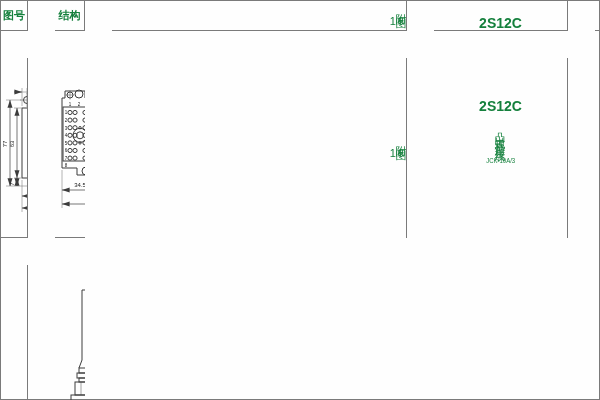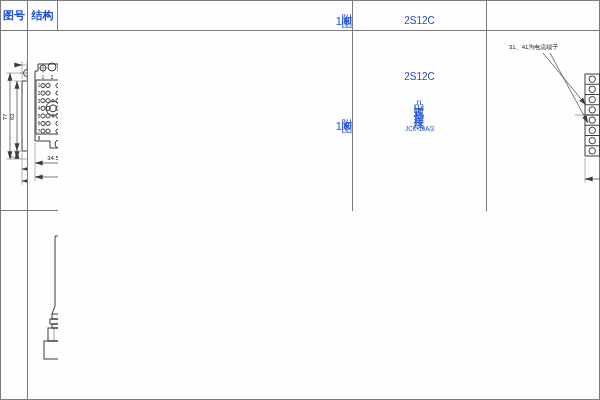--- a/index.html
+++ b/index.html
@@ -1,27 +1,27 @@
 <!DOCTYPE html>
 <html><head>
 <meta charset="utf-8">
 <style>
   html,body{margin:0;padding:0;background:#fff;}
   #tbl{display:grid;grid-template-columns:27px 30px 295px 134px 114px;grid-template-rows:30px 180px 190px;
        width:600px;height:400px;border:1px solid #7a7a7a;box-sizing:border-box;background:#fefefe;
-       font-family:"Liberation Sans",sans-serif;color:#1d4ed8;}
+       font-family:"Liberation Sans",sans-serif;color:#15803d;gap:27px;}
   .cell{border-right:1px solid #7a7a7a;border-bottom:1px solid #7a7a7a;position:relative;overflow:hidden;box-sizing:border-box;}
   .lastc{border-right:none;}
   .lastr{border-bottom:none;}
   .hd{display:flex;align-items:center;justify-content:center;font-size:11px;font-weight:bold;white-space:nowrap;}
   .sp6{letter-spacing:6px;}
   .figcell{display:flex;flex-direction:column;align-items:flex-end;justify-content:center;gap:2px;}
   .vtext{writing-mode:vertical-rl;text-orientation:upright;font-size:11px;letter-spacing:4px;line-height:1;}
   .structcell{display:flex;flex-direction:column;align-items:center;justify-content:flex-start;padding-top:14px;box-sizing:border-box;}
-  .model{font-size:10px;font-weight:normal;}
+  .model{font-size:14px;font-weight:bold;}
   .vstruct{writing-mode:vertical-rl;text-orientation:upright;font-size:10.5px;letter-spacing:3px;margin-top:10px;flex:0 0 auto;}
   .typecode{font-size:6.5px;margin-top:12px;white-space:nowrap;transform:scaleX(.92);}
   .fig16{font-size:11px;letter-spacing:2px;}
   
   .ln{fill:none;stroke:#3c3c3c;stroke-width:1;}
   .thin{fill:none;stroke:#5a5a5a;stroke-width:.55;}
   .dash{stroke-dasharray:4 2.5;}
   .dim{fill:none;stroke:#3c3c3c;stroke-width:.7;marker-start:url(#arw);marker-end:url(#arw);}
   .dimr{fill:none;stroke:#3c3c3c;stroke-width:.7;marker-end:url(#arw);}
   .ext{fill:none;stroke:#767676;stroke-width:.55;}

